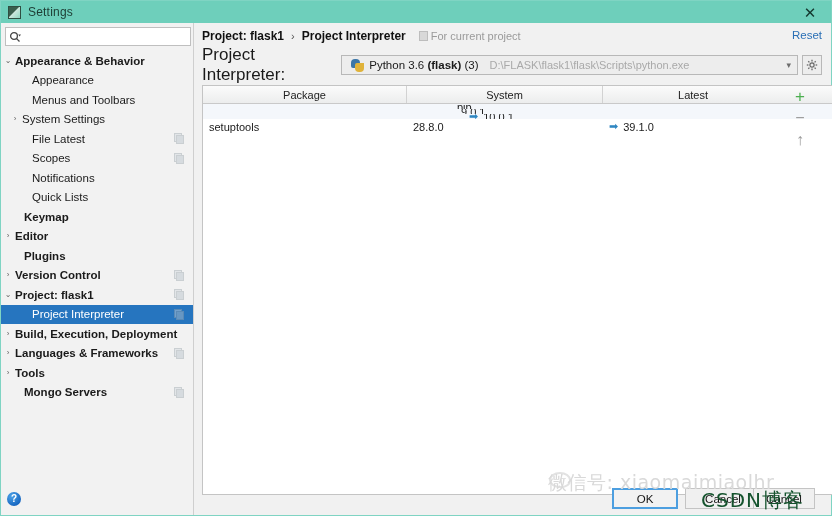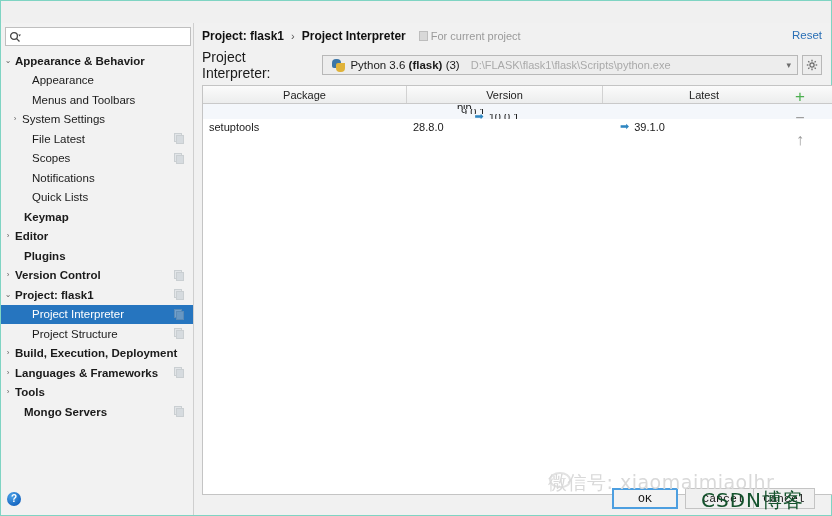--- a/index.html
+++ b/index.html
@@ -148,21 +148,21 @@
   .reset-link {
     position: absolute; right: 9px; top: 6px;
     font-size: 11.5px; color: #2a6fb5; cursor: pointer;
   }
 
   .interp-row {
     position: absolute; left: 7px; top: 31px;
     width: 620px; height: 22px;
     display: flex; align-items: center;
   }
-  .interp-label { font-size: 14px; color: #1a1a1a; margin-right: 6px; }
+  .interp-label { font-size: 17px; color: #1a1a1a; margin-right: 6px; }
   .interp-combo {
     position: relative;
     width: 482px; height: 20px;
     background: #ededed;
     border: 1px solid #b8b8b8;
     display: flex; align-items: center;
     padding-left: 9px;
     cursor: pointer;
   }
   .py-icon {
@@ -207,21 +207,21 @@
   }
   .th {
     font-size: 11px; color: #222;
     display: flex; align-items: center; justify-content: center;
     border-right: 1px solid #d2d2d2;
     height: 17px;
   }
   .th:last-child { border-right: 0; }
   .col-pkg { width: 204px; }
   .col-ver { width: 196px; }
-  .col-lat { width: 180px; margin-left: 11px; }
+  .col-lat { width: 180px; }
   .trow {
     display: flex; height: 15px; align-items: center;
   }
   .trow.alt { background: #f4f7fb; flex-direction: column; }
   .td {
     font-size: 11px; color: #1a1a1a;
     height: 15px; display: flex; align-items: center;
     padding-left: 6px; overflow: hidden; white-space: nowrap;
   }
   .arrow-icon {
@@ -243,21 +243,21 @@
   .tool-btn.add { color: #4caf50; font-size: 17px; }
 
   
   .footer {
     position: absolute; left: 0; bottom: 0;
     width: 830px; height: 34px;
   }
   .btn {
     position: absolute; top: 7px;
     height: 21px;
-    font-family: Liberation Mono, monospace;
+    font-family: Liberation Sans, sans-serif;
     font-size: 11.5px; color: #151515;
     background: #f0f0f0;
     border: 1px solid #c4c4c4;
     display: flex; align-items: center; justify-content: center;
     cursor: pointer;
   }
   .btn.ok {
     left: 611px; width: 66px;
     border: 2px solid #4d9fe0; background: #f2f2f2;
   }
@@ -287,20 +287,25 @@
     font-family: "DejaVu Sans", sans-serif;
     pointer-events: none;
     letter-spacing: 1px;
   }
 </style>
 </head>
 <body>
 
 <div id="app">
 
+  <div class="titlebar">
+    <span class="title-icon"></span>
+    <span class="title-text">Settings</span>
+    <span class="title-close">✕</span>
+  </div>
 
   <div class="content">
 
     <div class="leftpane">
       <div class="searchbox">
         <span class="search-icon">
           <svg width="12" height="12" viewBox="0 0 12 12">
             <circle cx="5" cy="5" r="3.4" fill="none" stroke="#454545" stroke-width="1.3"></circle>
             <line x1="7.6" y1="7.6" x2="10.5" y2="10.5" stroke="#454545" stroke-width="1.3"></line>
             <polygon points="9.2,3.6 12,3.6 10.6,5.4" fill="#454545"></polygon>
@@ -374,28 +379,20 @@
             <span class="arrow" style="margin-left: 0px;">⌄</span>
             <span class="label">Project: flask1</span>
             <span class="scope-icon">
               <div></div>
               <div class="b"></div>
             </span>
           </div>
           <div class="tree-row selected">
             <span class="arrow" style="margin-left: 17px;"></span>
             <span class="label">Project Interpreter</span>
-            <span class="scope-icon">
-              <div></div>
-              <div class="b"></div>
-            </span>
-          </div>
-          <div class="tree-row">
-            <span class="arrow" style="margin-left: 17px;"></span>
-            <span class="label">Project Structure</span>
             <span class="scope-icon">
               <div></div>
               <div class="b"></div>
             </span>
           </div>
           <div class="tree-row bold">
             <span class="arrow" style="margin-left: 0px;">›</span>
             <span class="label">Build, Execution, Deployment</span>
           </div>
           <div class="tree-row bold">
@@ -461,21 +458,21 @@
               <line x1="9.7" y1="2.3" x2="8.6" y2="3.4"></line>
               <line x1="3.4" y1="8.6" x2="2.3" y2="9.7"></line>
             </g>
           </svg>
         </div>
       </div>
 
       <div class="table-wrap">
         <div class="thead" id="thead">
             <div class="th col-pkg">Package</div>
-            <div class="th col-ver">Version</div>
+            <div class="th col-ver">System</div>
             <div class="th col-lat">Latest</div>
           </div>
         <div id="tbody">
             <div class="trow alt">
               <div class="td col-pkg">pip</div>
               <div class="td col-ver">9.0.1</div>
               <div class="td col-lat">
                 <span class="arrow-icon">➡</span>
                 <span>10.0.1</span>
               </div>

